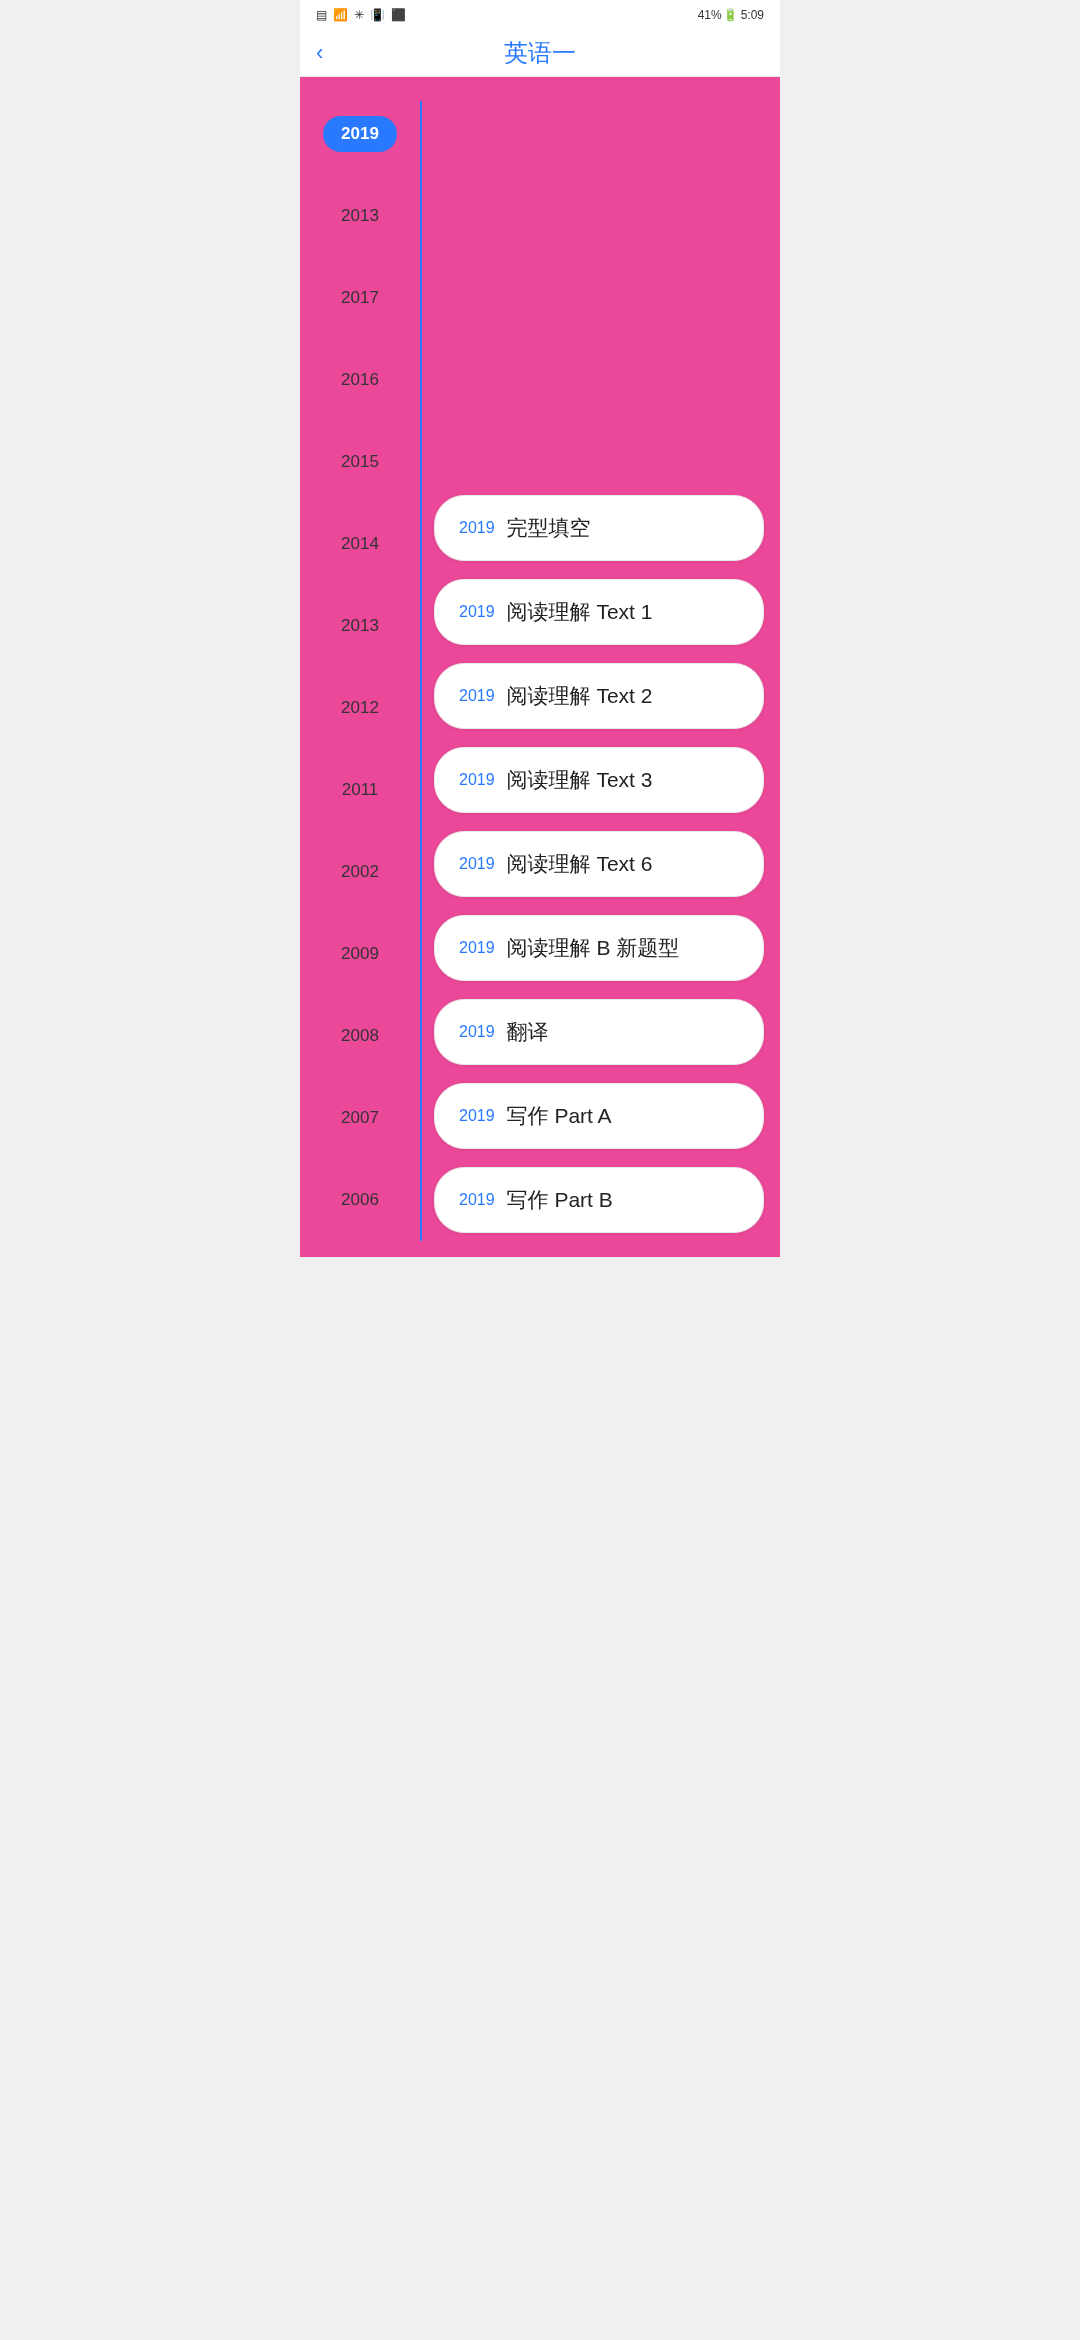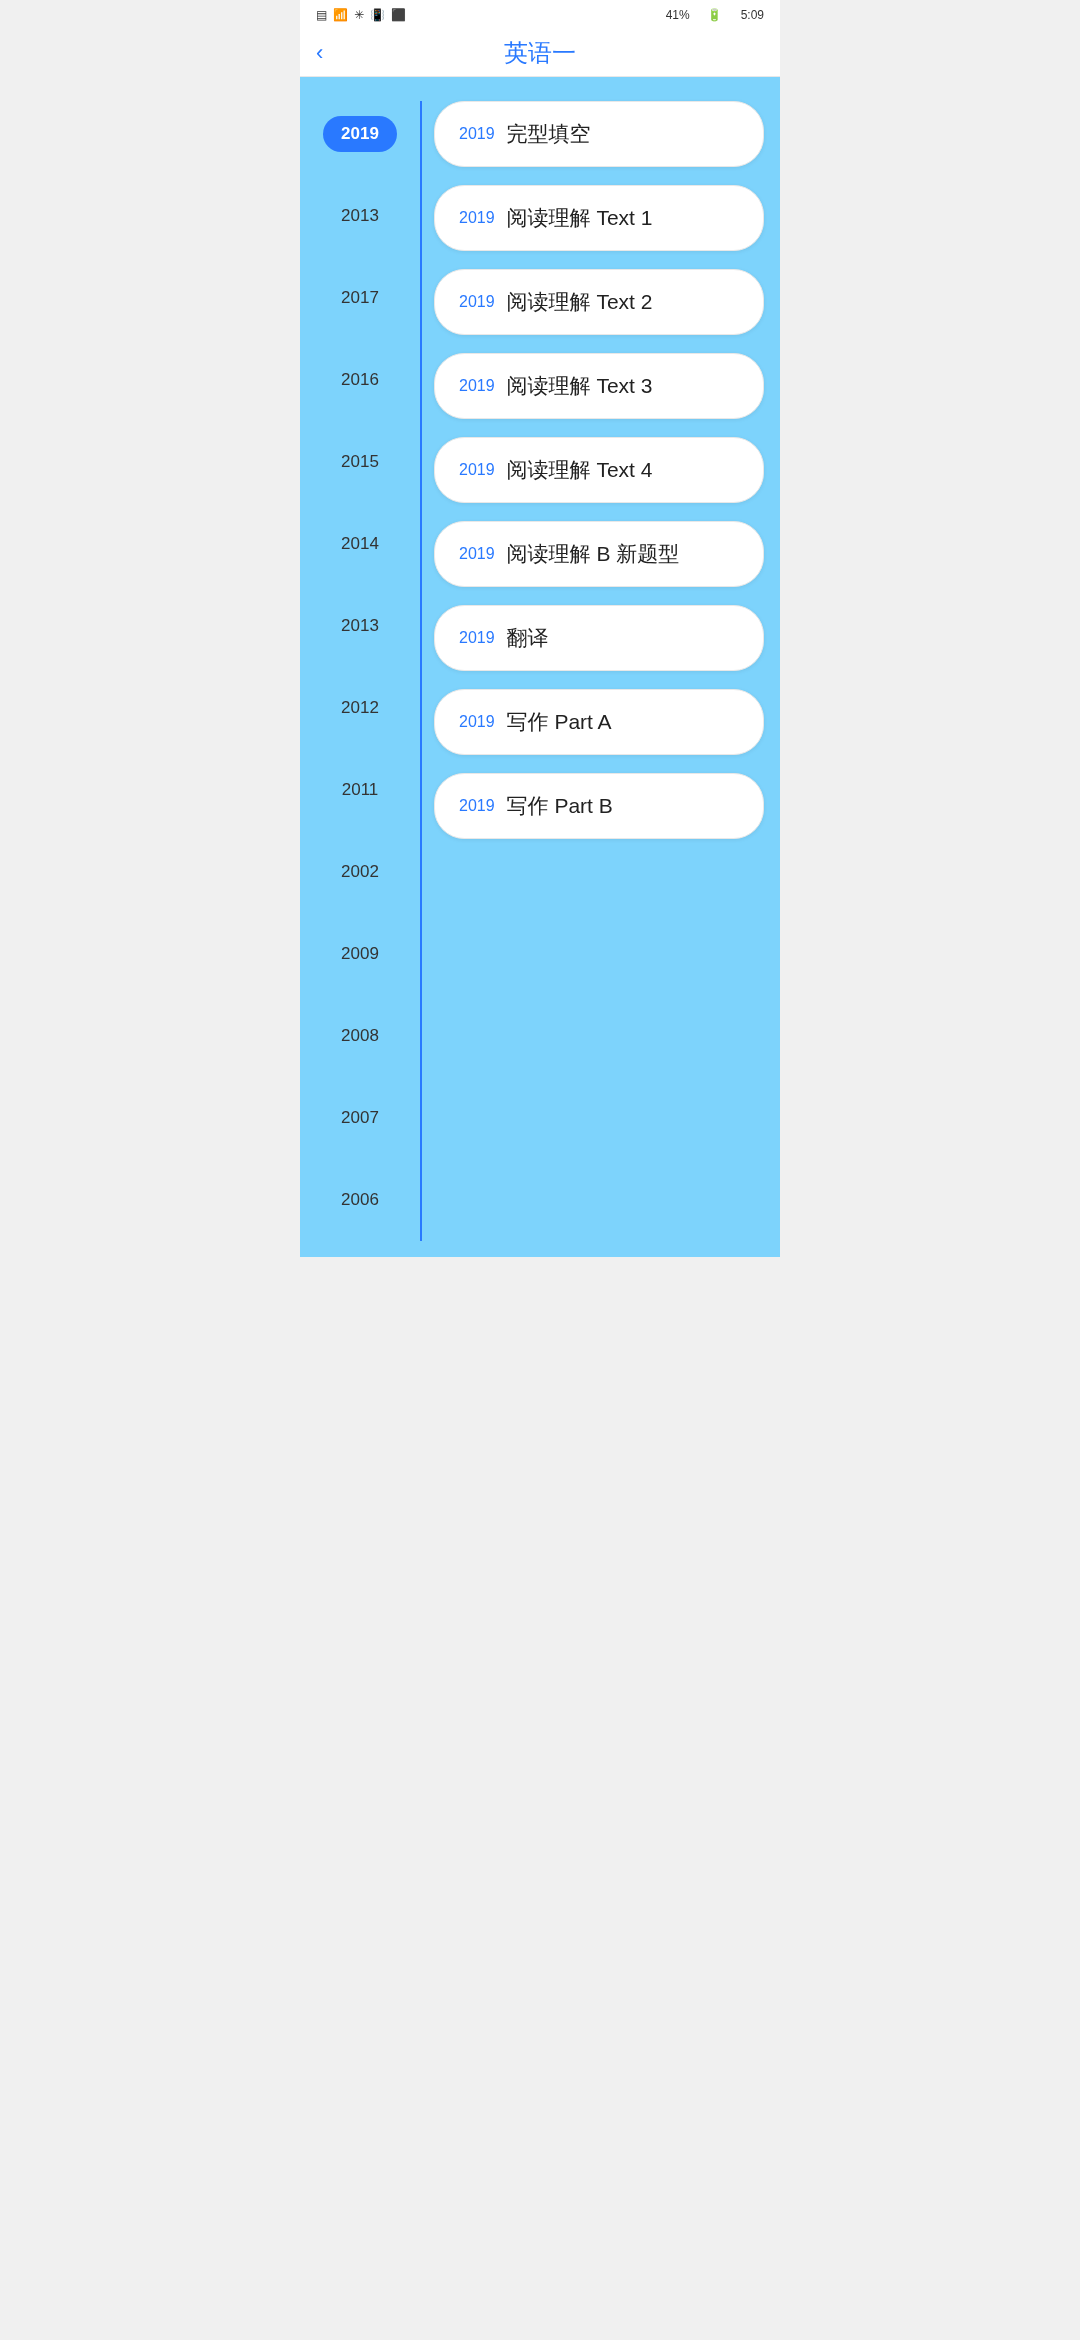--- a/index.html
+++ b/index.html
@@ -32,21 +32,21 @@
     .status-left {
       display: flex;
       gap: 6px;
       align-items: center;
       font-size: 12px;
     }
 
     .status-right {
       display: flex;
       align-items: center;
-      gap: 18px;
+      gap: 2px;
       font-size: 12px;
     }
 
     .nav-bar {
       background: #fff;
       display: flex;
       align-items: center;
       padding: 12px 16px;
       border-bottom: 1px solid #e8e8e8;
       position: relative;
@@ -64,21 +64,22 @@
       left: 50%;
       transform: translateX(-50%);
       color: #2979ff;
       font-size: 24px;
       font-weight: 500;
     }
 
     .content {
       display: flex;
       padding: 16px 0;
-      background: #7dd3fc;
+      background: #ec4899;
+      align-items: flex-end;
     }
 
     .year-list {
       width: 120px;
       flex-shrink: 0;
       display: flex;
       flex-direction: column;
       align-items: center;
       gap: 0;
     }
@@ -228,21 +229,21 @@
       <div class="topic-item">
     <span class="topic-year">2019</span>
     <span class="topic-name">阅读理解 Text 2</span>
   </div>
       <div class="topic-item">
     <span class="topic-year">2019</span>
     <span class="topic-name">阅读理解 Text 3</span>
   </div>
       <div class="topic-item">
     <span class="topic-year">2019</span>
-    <span class="topic-name">阅读理解 Text 4</span>
+    <span class="topic-name">阅读理解 Text 6</span>
   </div>
       <div class="topic-item">
     <span class="topic-year">2019</span>
     <span class="topic-name">阅读理解 B 新题型</span>
   </div>
       <div class="topic-item">
     <span class="topic-year">2019</span>
     <span class="topic-name">翻译</span>
   </div>
       <div class="topic-item">

